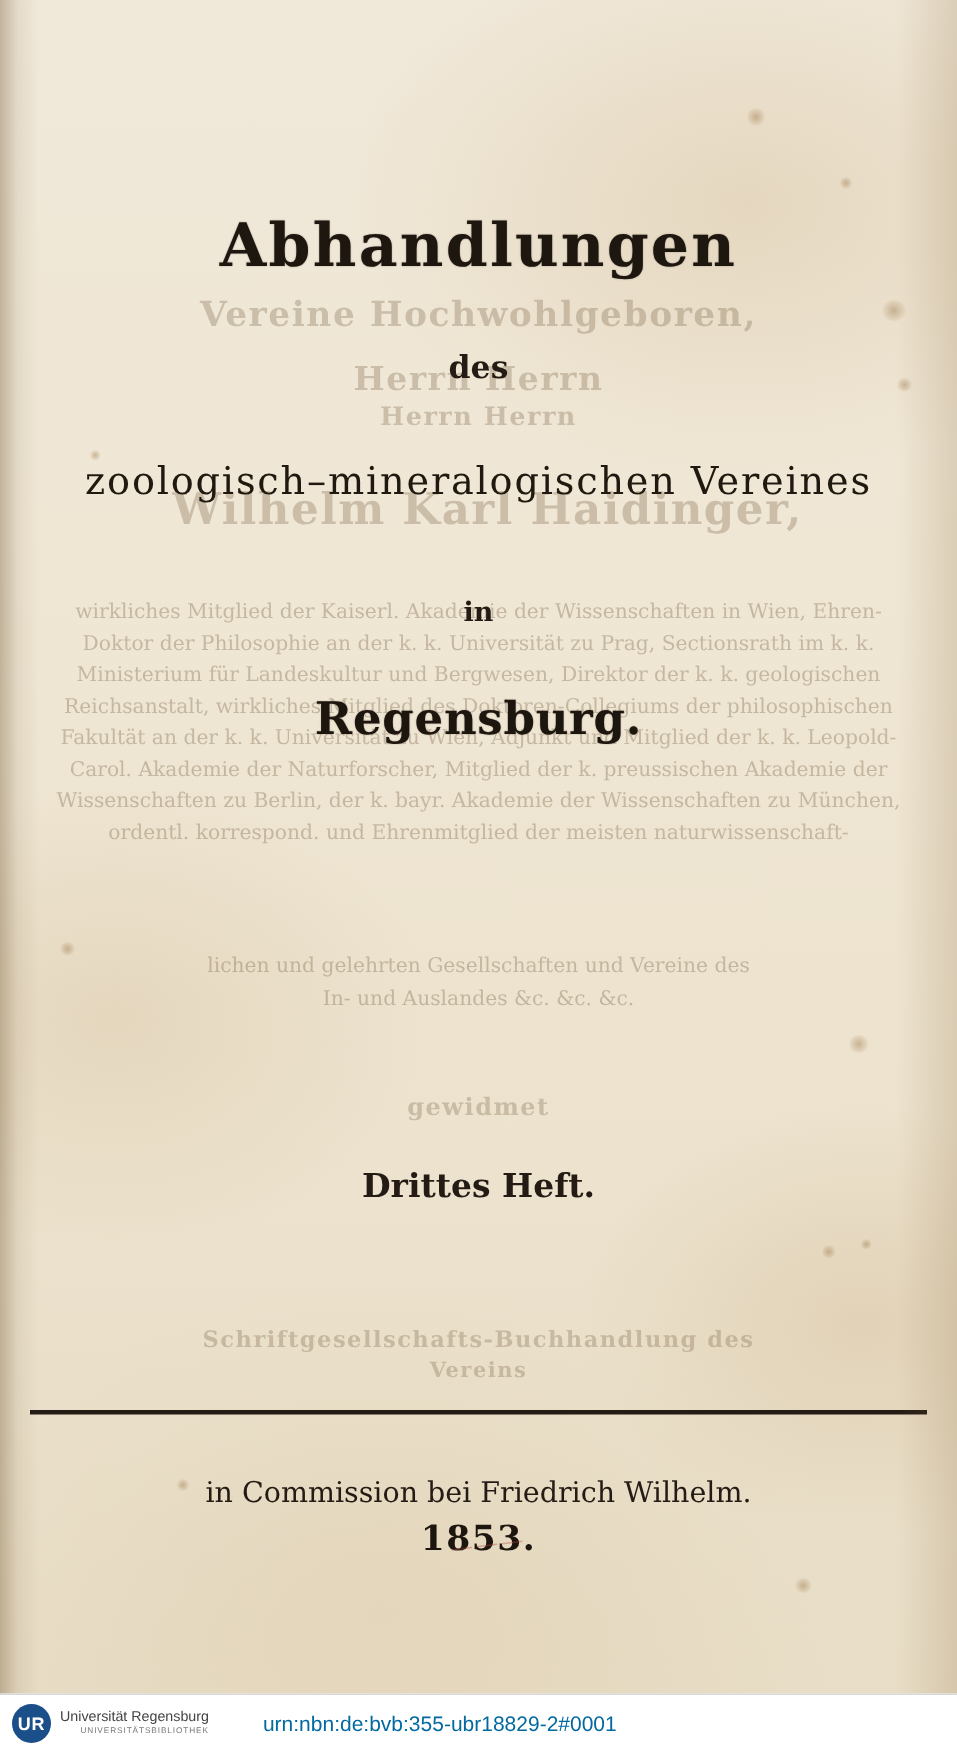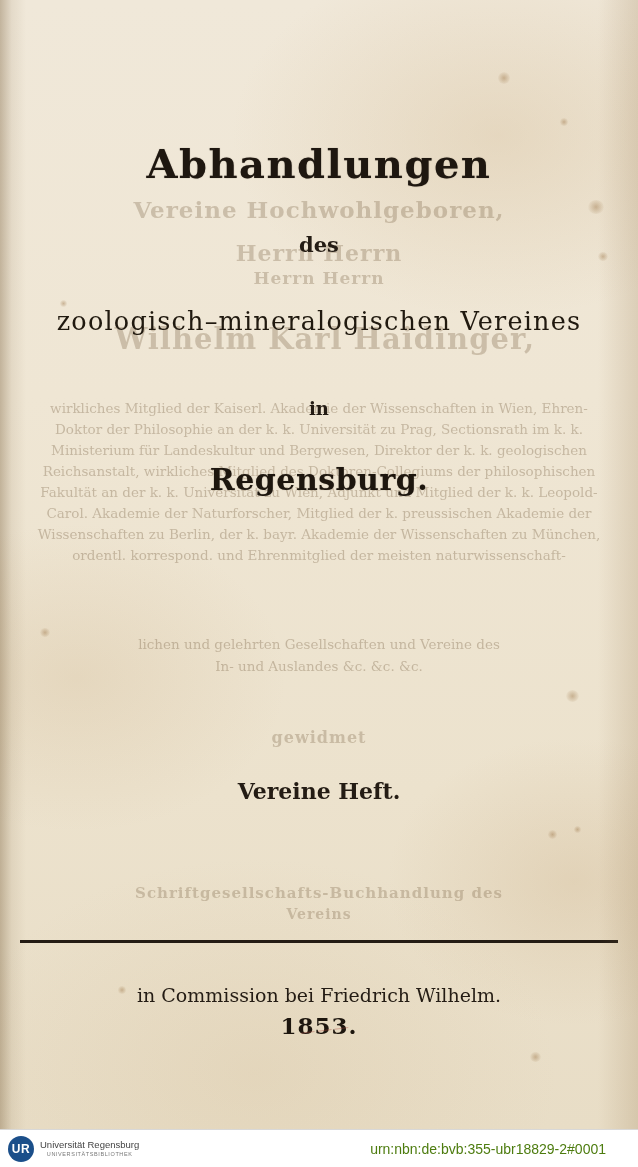--- a/index.html
+++ b/index.html
@@ -204,39 +204,39 @@
     font-weight: bold;
     font-size: 12px;
     display: flex;
     align-items: center;
     justify-content: center;
     letter-spacing: 0.5px;
   }
   .logo-text {
     margin-left: 6px;
     line-height: 1.15;
-    text-align: center;
+    text-align: right;
   }
   .logo-line1 {
     font-family: "Liberation Sans", sans-serif;
     font-size: 9.5px;
     color: #444444;
   }
   .logo-line2 {
     font-family: "Liberation Sans", sans-serif;
     font-size: 5.5px;
     color: #777777;
     letter-spacing: 0.6px;
   }
   #urn {
     flex: 1;
-    text-align: right;
+    text-align: left;
     font-family: "Liberation Sans", sans-serif;
     font-size: 14px;
-    color: #4d7c0f;
+    color: #0369a1;
     padding-right: 32px;
   }
 </style>
 </head>
 <body>
 
 <div id="page">
 
   <div class="speck" style="left:498px; top:72px; width:12px; height:12px;"></div>
   <div class="speck" style="left:560px; top:118px; width:8px; height:8px;"></div>
@@ -259,21 +259,21 @@
   <div class="bleed bleed-body" style="top:656px;">In- und Auslandes &amp;c. &amp;c. &amp;c.</div>
   <div class="bleed bleed-head" style="top:728px; font-size:16px;text-align:center;">gewidmet</div>
   <div class="bleed bleed-head" style="top:884px; font-size:15px;">Schriftgesellschafts-Buchhandlung des</div>
   <div class="bleed bleed-head" style="top:906px; font-size:14px;">Vereins</div>
 
   <div class="content title-main">Abhandlungen</div>
   <div class="content word-des">des</div>
   <div class="content title-sub">zoologisch–mineralogischen Vereines</div>
   <div class="content word-in">in</div>
   <div class="content place-big">Regensburg.</div>
-  <div class="content issue fraktur">Vereine Heft.</div>
+  <div class="content issue fraktur">Drittes Heft.</div>
 
   <div class="rule"></div>
 
   <div class="content imprint-pub">in Commission bei Friedrich Wilhelm.</div>
   <div class="content imprint-year">1853.</div>
 
   <div class="stamp">———</div>
 </div>
 
 <div id="footer">

